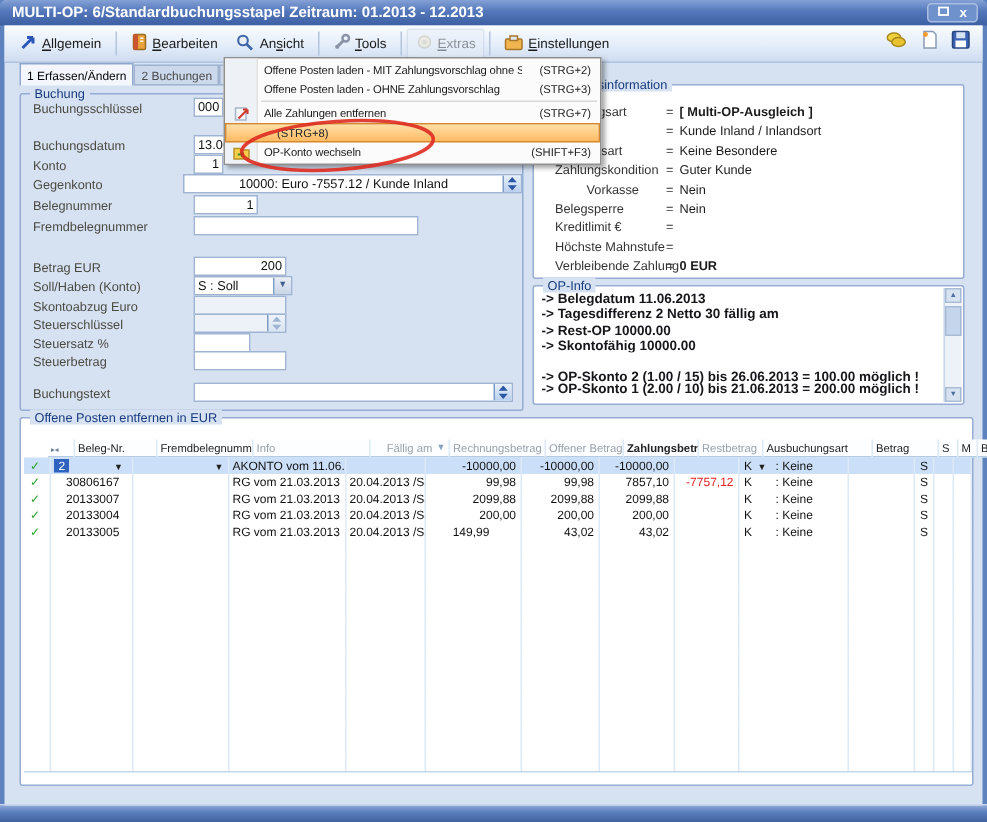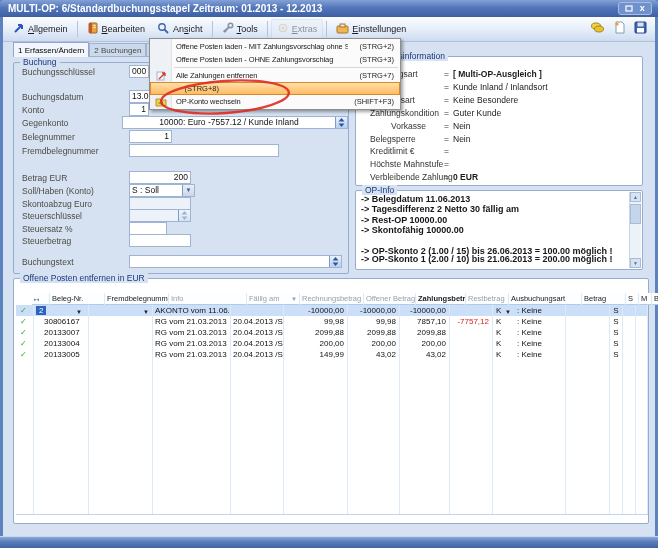--- a/index.html
+++ b/index.html
@@ -293,21 +293,21 @@
     </div>
 
   <div class="group white" id="table-box" style="left:10px;top:278px;width:636px;height:246px;">
     <span class="glabel">Offene Posten entfernen in EUR</span>
     <div class="grid" id="op-grid">
       <div class="thead" id="op-thead">
           <div class="th" style="left: 0px; width: 18px;"><span style="font-size:5px;color:#6B7F9C;">▸◂</span></div>
           <div class="th" style="left: 18px; width: 55px;">Beleg-Nr.</div>
           <div class="th" style="left: 73px; width: 64px;">Fremdbelegnummer</div>
           <div class="th gray" style="left: 137px; width: 78px;">Info</div>
-          <div class="th gray" style="left: 215px; width: 53px;">Fällig am<span style="position: absolute; right: 2px; top: 0px; font-size: 6px; color: rgb(138, 160, 190);">▼</span></div>
+          <div class="th gray" style="left: 215px; width: 53px; text-align: center;">Fällig am<span style="position: absolute; right: 2px; top: 0px; font-size: 6px; color: rgb(138, 160, 190);">▼</span></div>
           <div class="th gray" style="left: 268px; width: 64px;">Rechnungsbetrag</div>
           <div class="th gray" style="left: 332px; width: 52px;">Offener Betrag</div>
           <div class="th b" style="left: 384px; width: 50px;">Zahlungsbetrag</div>
           <div class="th gray" style="left: 434px; width: 43px;">Restbetrag</div>
           <div class="th" style="left: 477px; width: 73px;">Ausbuchungsart</div>
           <div class="th" style="left: 550px; width: 44px;">Betrag</div>
           <div class="th" style="left: 594px; width: 13px;">S</div>
           <div class="th" style="left: 607px; width: 13px;">M</div>
           <div class="th" style="left: 620px; width: 12px;">B</div>
         </div>
@@ -403,21 +403,21 @@
             <div class="td" style="left: 620px; width: 12px; text-align: center;"></div>
           </div>
           <div class="tr" style="top: 44px;">
             <div class="td" style="left: 0px; width: 18px;">
               <span class="chk">✓</span>
             </div>
             <div class="td" style="left: 18px; width: 55px; padding-left: 10px;">20133005</div>
             <div class="td" style="left: 73px; width: 64px;"></div>
             <div class="td" style="left: 137px; width: 78px; padding-left: 2px;">RG vom 21.03.2013</div>
             <div class="td" style="left: 215px; width: 53px; padding-left: 2px;">20.04.2013 /Sa</div>
-            <div class="td num" style="left: 268px; width: 64px;">149,99</div>
+            <div class="td num" style="left: 268px; width: 64px; text-align: center;">149,99</div>
             <div class="td num" style="left: 332px; width: 52px;">43,02</div>
             <div class="td num" style="left: 384px; width: 50px;">43,02</div>
             <div class="td num" style="left: 434px; width: 43px;"></div>
             <div class="td" style="left: 477px; width: 73px;">
               <span class="kk">K</span>
               <span class="keine">: Keine</span>
             </div>
             <div class="td num" style="left: 550px; width: 44px;"></div>
             <div class="td" style="left: 594px; width: 13px; text-align: center;">S</div>
             <div class="td" style="left: 607px; width: 13px; text-align: center;"></div>

